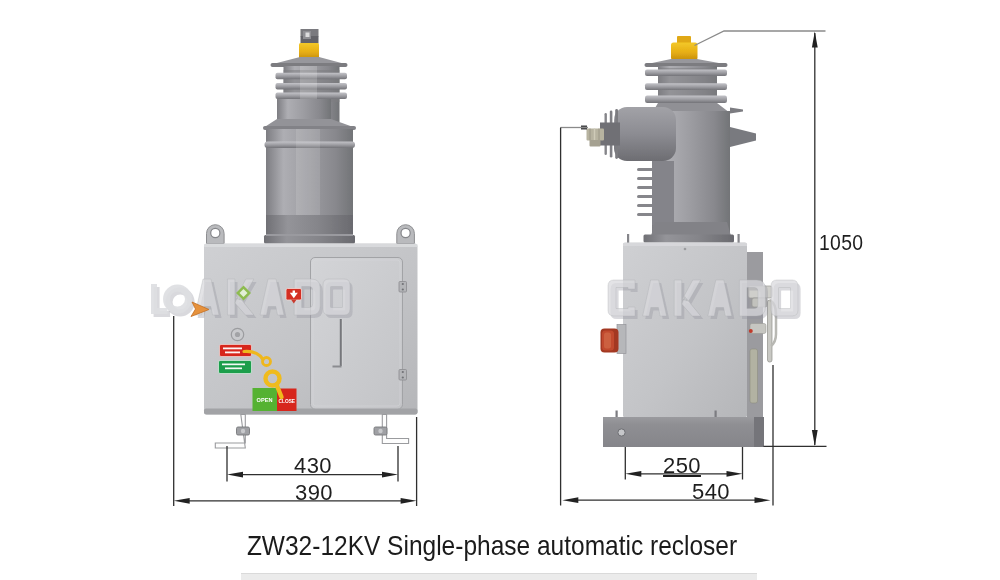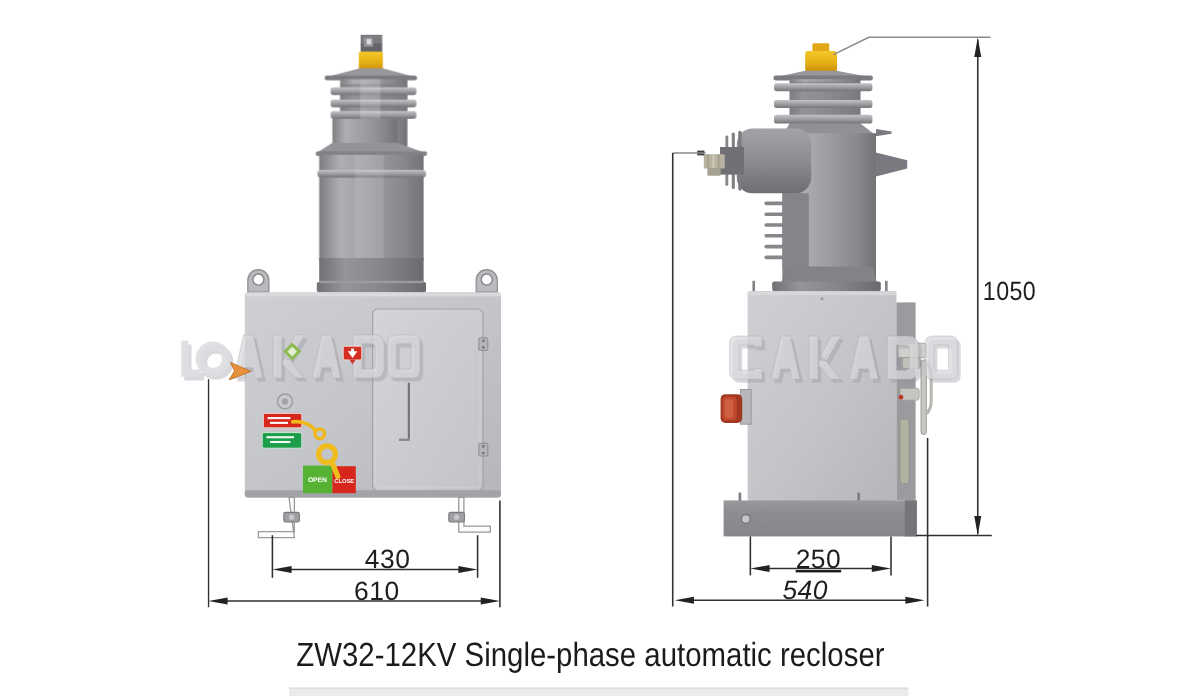--- a/index.html
+++ b/index.html
@@ -310,22 +310,22 @@
 <g fill="#222222">
   <polygon points="625.3,473.8 641.3,470.9 641.3,476.7"></polygon>
   <polygon points="742.5,473.8 726.5,470.9 726.5,476.7"></polygon>
   <polygon points="562.3,500.2 578.3,497.3 578.3,503.1"></polygon>
   <polygon points="770.5,500.2 754.5,497.3 754.5,503.1"></polygon>
   <polygon points="814.8,31.5 811.9,47.5 817.7,47.5"></polygon>
   <polygon points="814.8,446 811.9,430 817.7,430"></polygon>
 </g>
 </svg>
 
-<div class="txt dim" style="left:323px;top:453px;transform:translateX(-50%);">430</div>
-<div class="txt dim" style="left:314px;top:479.5px;transform:translateX(-50%);">610</div>
+<div class="txt dim" style="left:313px;top:453px;transform:translateX(-50%);">430</div>
+<div class="txt dim" style="left:314px;top:479.5px;transform:translateX(-50%);">390</div>
 <div class="txt dim" style="left:682px;top:452.5px;transform:translateX(-50%);text-decoration:underline;">250</div>
-<div class="txt dim" style="left:671px;top:479px;transform:translateX(-50%);font-style:italic;">540</div>
+<div class="txt dim" style="left:711px;top:479px;transform:translateX(-50%);">540</div>
 <div class="txt dim" style="left:819px;top:229.5px;transform:scaleX(0.88);transform-origin:left center;">1050</div>
 
 <div class="txt" style="left:492px;top:529.5px;transform:translateX(-50%) scaleX(0.875);font-size:28px;color:#1b1b1b;">ZW32-12KV Single-phase automatic recloser</div>
 
 <div style="position:absolute;left:241px;top:572.5px;width:516px;height:7.5px;background:#ebebeb;border-top:1px solid #dadada;box-sizing:border-box;"></div>
 </div>
 
 </body></html>

